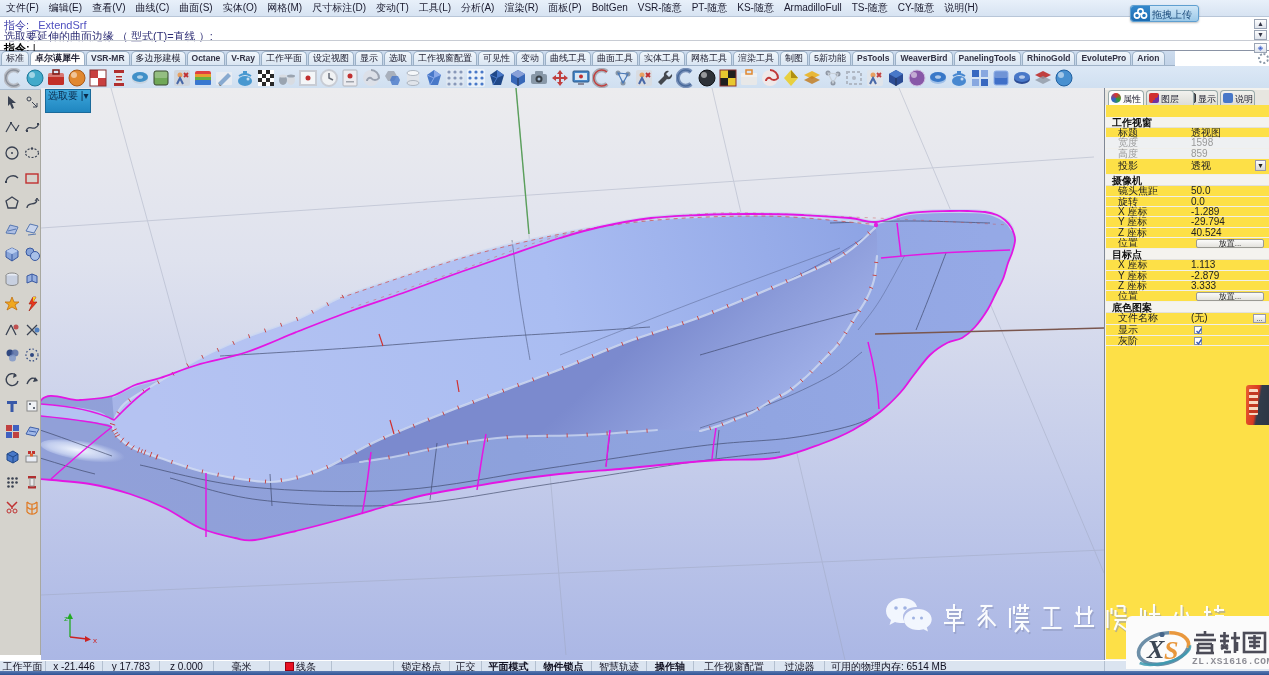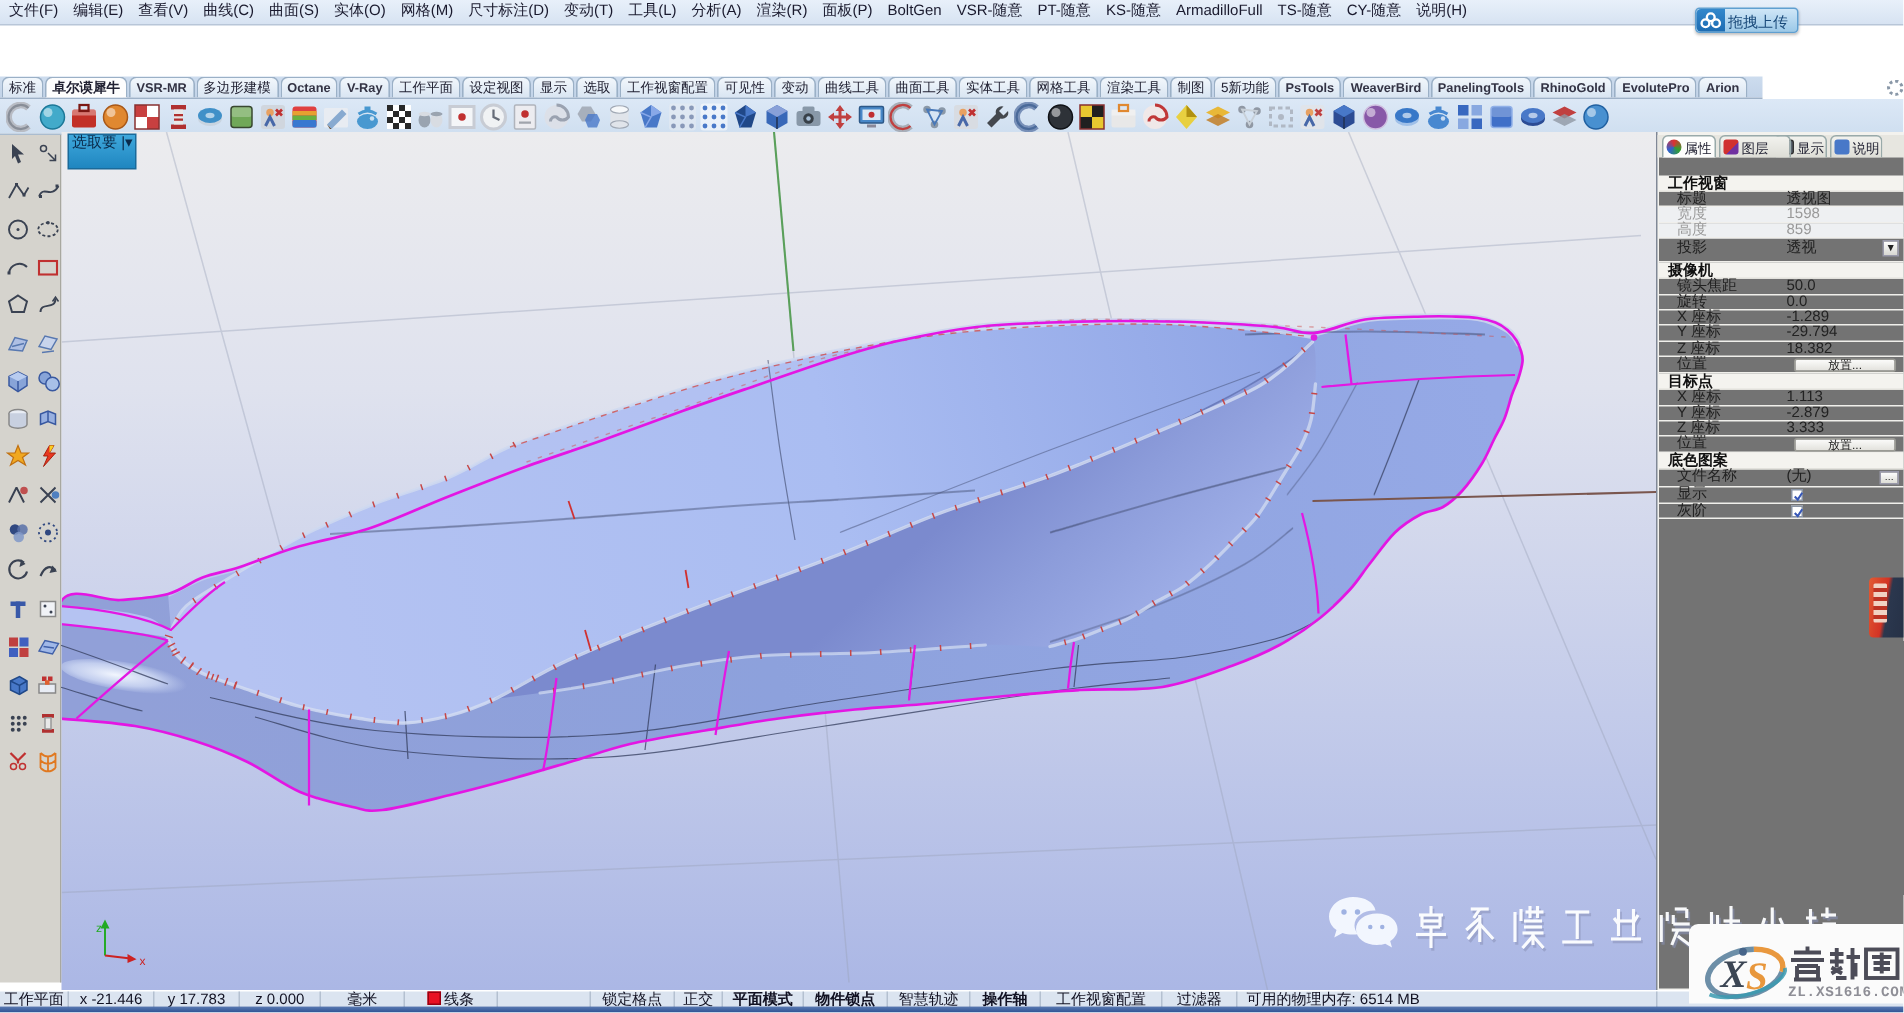--- a/index.html
+++ b/index.html
@@ -31,40 +31,49 @@
 .li{position:absolute;width:18px;height:18px;font-size:13px;line-height:18px;text-align:center;color:#3a3f4a}
 
 #viewport{position:absolute;left:41px;top:88px;width:1063px;height:572px;background:linear-gradient(#ececee 0%,#dfe2ee 30%,#c3cbea 68%,#abb7e5 100%);overflow:hidden}
 #vplabel{position:absolute;left:4px;top:1px;height:24px;background:linear-gradient(#3fa8dc,#1f86c0);border:1px solid #1a6a9a;color:#0a2a4a;font-size:10px;line-height:12px;padding:0 2px}
 
 #rpanel{position:absolute;left:1104px;top:88px;width:165px;height:572px;background:#f3f2ee;border-left:1px solid #808896}
 #rtabs{position:absolute;left:0;top:2px;width:165px;height:15px;background:#e7e6e0}
 .rtab{position:absolute;top:0;height:15px;border:1px solid #9aa;border-bottom:none;border-radius:4px 4px 0 0;font-size:9px;color:#223;background:linear-gradient(#f2f2ee,#ddddd6);padding:2px 4px 0 14px;white-space:nowrap;overflow:hidden}
 .rticon{position:absolute;left:2px;top:2px;width:10px;height:10px;border-radius:2px}
 .rtab.act{background:#fdfdfc;font-weight:normal}
-#rcontent{position:absolute;left:1px;top:17px;width:163px;height:554px;background:#737373;font-size:10px;color:#222}
+#rcontent{position:absolute;left:1px;top:17px;width:163px;height:554px;background:#fde047;font-size:10px;color:#222}
 .sect{position:relative;height:11px;line-height:11px;font-weight:bold;padding-left:6px;background:#f4f3ef;border-bottom:1px solid #e2e1dc;color:#111}
 .prow{position:relative;height:10.4px;line-height:10.4px;border-bottom:1px solid #f0efeb}
 .prow .pl{position:absolute;left:12px;top:0}
 .prow .pv{position:absolute;left:85px;top:0}
 .prow.gray .pl{color:#999}
 .prow.gray .pv{color:#999}
 .prow.gray{background:#eef0f2}
 .pbtn{position:absolute;left:90px;top:1px;width:68px;height:9px;background:linear-gradient(#fbfbfa,#e3e2dd);border:1px solid #9a9a94;border-radius:2px;font-size:8px;line-height:8px;text-align:center}
 
 #statusbar{position:absolute;left:0;top:660px;width:1269px;height:11px;background:#dbe4f0;border-top:1px solid #fff;font-size:10px;color:#112;white-space:nowrap}
 #statusbar .c{position:absolute;top:0;height:11px;line-height:11px;text-align:center;border-right:1px solid #b4c0d0}
 #statusbar .b{font-weight:bold}
 #bstrip{position:absolute;left:0;top:671px;width:1269px;height:4px;background:linear-gradient(#5a7ab2,#2e5294)}
 
 #wmark{position:absolute;left:884px;top:596px;width:360px;height:42px;pointer-events:none}
 </style></head>
 <body>
 <div id="page">
 <div id="menubar"><span>文件(F)</span><span>编辑(E)</span><span>查看(V)</span><span>曲线(C)</span><span>曲面(S)</span><span>实体(O)</span><span>网格(M)</span><span>尺寸标注(D)</span><span>变动(T)</span><span>工具(L)</span><span>分析(A)</span><span>渲染(R)</span><span>面板(P)</span><span class="en">BoltGen</span><span class="en">VSR-随意</span><span class="en">PT-随意</span><span class="en">KS-随意</span><span class="en">ArmadilloFull</span><span class="en">TS-随意</span><span class="en">CY-随意</span><span>说明(H)</span></div>
+<div id="cmd">
+<div class="l1">指令: <span style="color:#5050c0">_ExtendSrf</span></div>
+<div class="l2">选取要延伸的曲面边缘 （ 型式(T)=直线 ）:</div>
+<div class="sep"></div>
+<div class="l3">指令: <span style="font-weight:normal">|</span></div>
+<div class="sbtn" style="right:2px;top:2px">▲</div>
+<div class="sbtn" style="right:2px;top:13px">▼</div>
+<div class="sbtn" style="right:2px;top:26px;color:#46c">◈</div>
+</div>
 <div id="upload">
       <div class="lg"><svg width="19" height="15" viewBox="0 0 19 15">
           <circle cx="9.5" cy="5.5" r="2.6" fill="none" stroke="#fff" stroke-width="1.6"></circle>
           <circle cx="6" cy="9.5" r="2.6" fill="none" stroke="#fff" stroke-width="1.6"></circle>
           <circle cx="13" cy="9.5" r="2.6" fill="none" stroke="#fff" stroke-width="1.6"></circle>
         </svg></div>
       <div class="tx">拖拽上传</div>
     </div>
 <div id="tabbar"><span class="tab">标准</span><span class="tab act">卓尔谟犀牛</span><span class="tab en">VSR-MR</span><span class="tab">多边形建模</span><span class="tab en">Octane</span><span class="tab en">V-Ray</span><span class="tab">工作平面</span><span class="tab">设定视图</span><span class="tab">显示</span><span class="tab">选取</span><span class="tab">工作视窗配置</span><span class="tab">可见性</span><span class="tab">变动</span><span class="tab">曲线工具</span><span class="tab">曲面工具</span><span class="tab">实体工具</span><span class="tab">网格工具</span><span class="tab">渲染工具</span><span class="tab">制图</span><span class="tab">5新功能</span><span class="tab en">PsTools</span><span class="tab en">WeaverBird</span><span class="tab en">PanelingTools</span><span class="tab en">RhinoGold</span><span class="tab en">EvolutePro</span><span class="tab en">Arion</span></div>
 <div id="toolbar">
@@ -751,21 +760,21 @@
 <div class="prow">
           <span class="pl">X 座标</span>
           <span class="pv">-1.289</span>
         </div>
 <div class="prow">
           <span class="pl">Y 座标</span>
           <span class="pv">-29.794</span>
         </div>
 <div class="prow">
           <span class="pl">Z 座标</span>
-          <span class="pv">18.382</span>
+          <span class="pv">40.524</span>
         </div>
 <div class="prow" style="height:11px">
           <span class="pl">位置</span>
           <span class="pbtn">放置...</span>
         </div>
 <div class="sect">目标点</div>
 <div class="prow">
           <span class="pl">X 座标</span>
           <span class="pv">1.113</span>
         </div>

